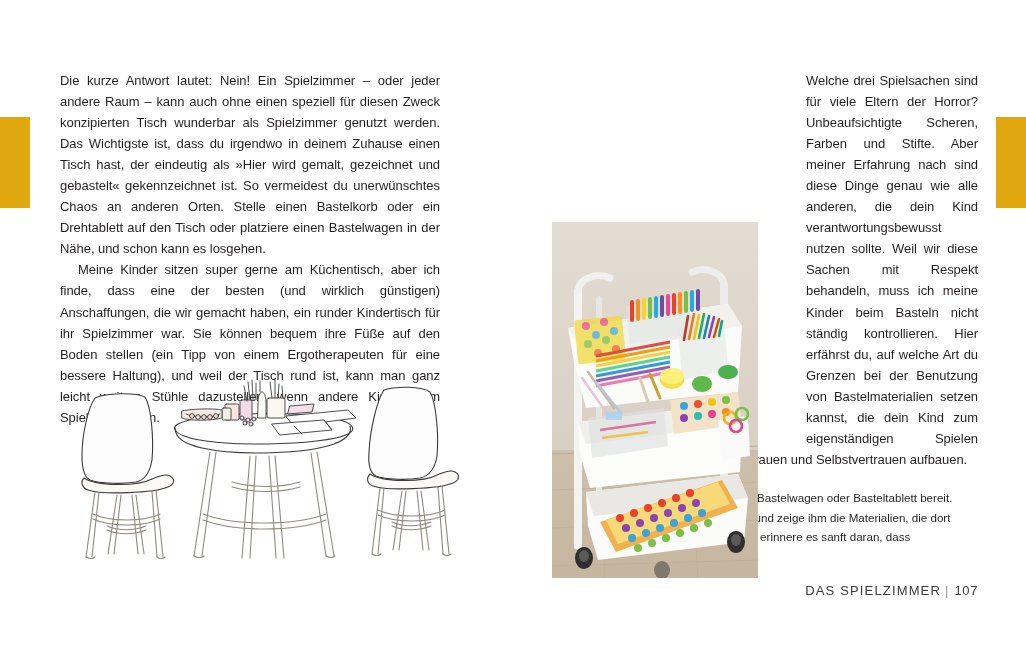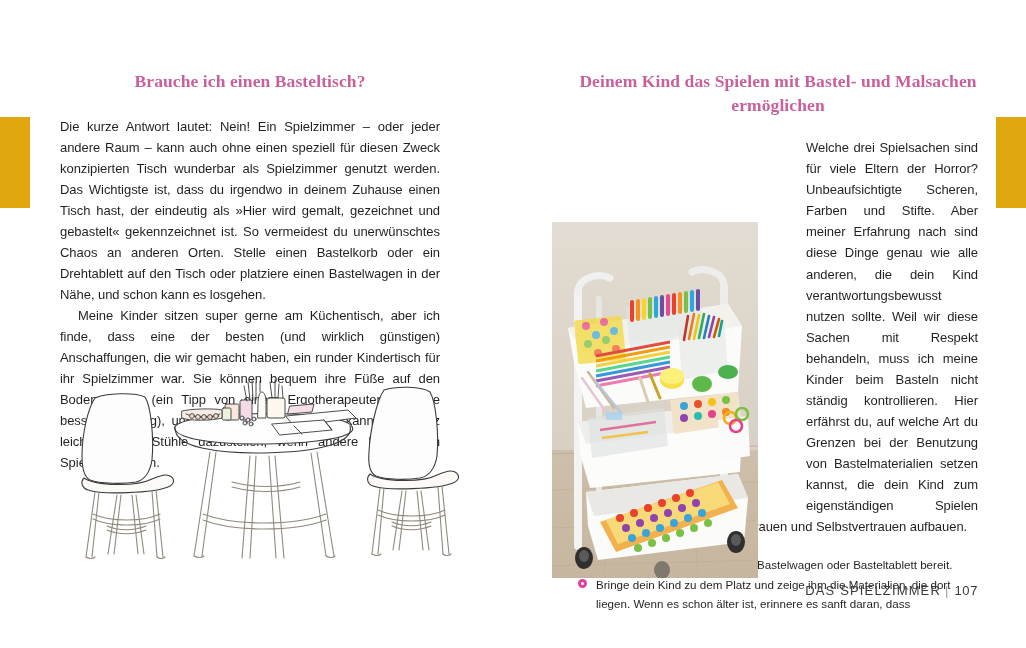--- a/index.html
+++ b/index.html
@@ -140,21 +140,20 @@
 </style>
 </head>
 <body>
 
 <div class="page">
 
   <div class="tab-left"></div>
   <div class="tab-right"></div>
 
   <div class="col col-left">
-    <h2 class="heading">Brauche ich einen Basteltisch?</h2>
     <p class="body">Die kurze Antwort lautet: Nein! Ein Spielzimmer – oder jeder andere Raum – kann auch ohne einen speziell für diesen Zweck konzipierten Tisch wunderbar als Spielzimmer genutzt werden. Das Wichtigste ist, dass du irgendwo in deinem Zuhause einen Tisch hast, der eindeutig als »Hier wird gemalt, gezeichnet und gebastelt« gekennzeichnet ist. So vermeidest du unerwünschtes Chaos an anderen Orten. Stelle einen Bastelkorb oder ein Drehtablett auf den Tisch oder platziere einen Bastelwagen in der Nähe, und schon kann es losgehen.</p>
     <p class="body">Meine Kinder sitzen super gerne am Küchentisch, aber ich finde, dass eine der besten (und wirklich günstigen) Anschaffungen, die wir gemacht haben, ein runder Kindertisch für ihr Spielzimmer war. Sie können bequem ihre Füße auf den Boden stellen (ein Tipp von einem Ergotherapeuten für eine bessere Haltung), und weil der Tisch rund ist, kann man ganz leicht weitere Stühle dazustellen, wenn andere Kinder zum Spielen kommen.</p>
   </div>
 
   <div class="illustration">
     <svg width="400" height="196" viewBox="0 0 400 196" fill="none" stroke="#3b3b3b" stroke-width="1.1" stroke-linecap="round" stroke-linejoin="round">
       <g>
         <path d="M33 30 C44 25 73 24 83 29 C89 38 92 70 90 92 C88 104 83 112 74 114
                  C62 116 38 116 28 112 C22 109 20 100 20 88 C20 66 26 40 33 30 Z" fill="#fdfdfd"></path>
         <path d="M22 110 C34 118 74 119 90 111 C100 107 104 106 108 108
@@ -248,21 +247,20 @@
           <path d="M355 123 L361 182" stroke="#8f8a7c"></path>
         <path d="M316 142 C333 150 367 150 383 142" stroke="#8f8a7c"></path>
         <path d="M316 147 C333 155 367 155 383 147" stroke="#8f8a7c"></path>
         <path d="M330 154 C341 159 357 159 369 154" stroke="#8f8a7c"></path>
         <path d="M330 158 C341 163 357 163 369 158" stroke="#8f8a7c"></path>
       </g>
     </svg>
   </div>
 
   <div class="col col-right">
-    <h2 class="heading">Deinem Kind das Spielen mit Bastel- und Malsachen ermöglichen</h2>
 
     <div class="photo-float"></div>
 
     <p class="body">Welche drei Spielsachen sind für viele Eltern der Horror? Unbeaufsichtigte Scheren, Farben und Stifte. Aber meiner Erfahrung nach sind diese Dinge genau wie alle anderen, die dein Kind verant­wortungsbewusst nutzen sollte. Weil wir diese Sachen mit Respekt behandeln, muss ich meine Kinder beim Basteln nicht ständig kon­trollieren. Hier erfährst du, auf welche Art du Grenzen bei der Benutzung von Bastelmaterialien setzen kannst, die dein Kind zum eigenständigen Spielen ermuti­gen und gleichzeitig Vertrauen und Selbstvertrauen aufbauen.</p>
 
     <ul class="bullets">
       <li>
         <span class="bullet-dot bullet-blue"></span>
         <span>Stelle zuerst einen Basteltisch, Bastelwagen oder Basteltablett bereit.</span>
       </li>

